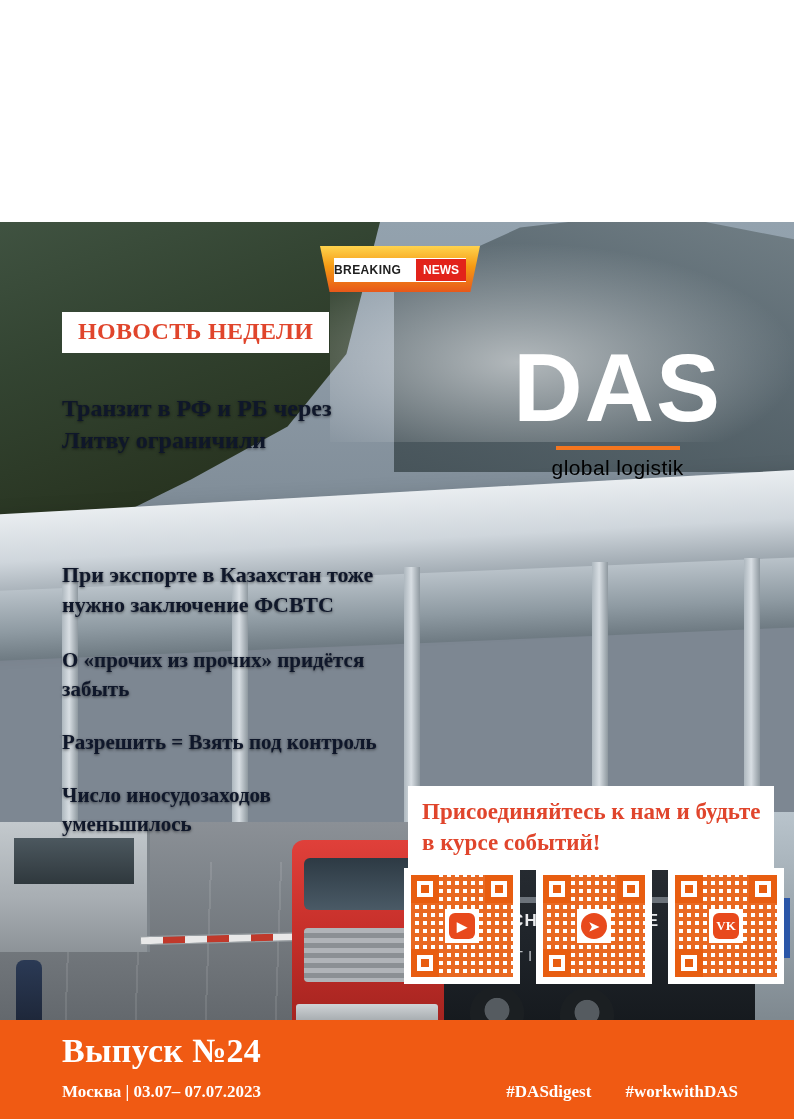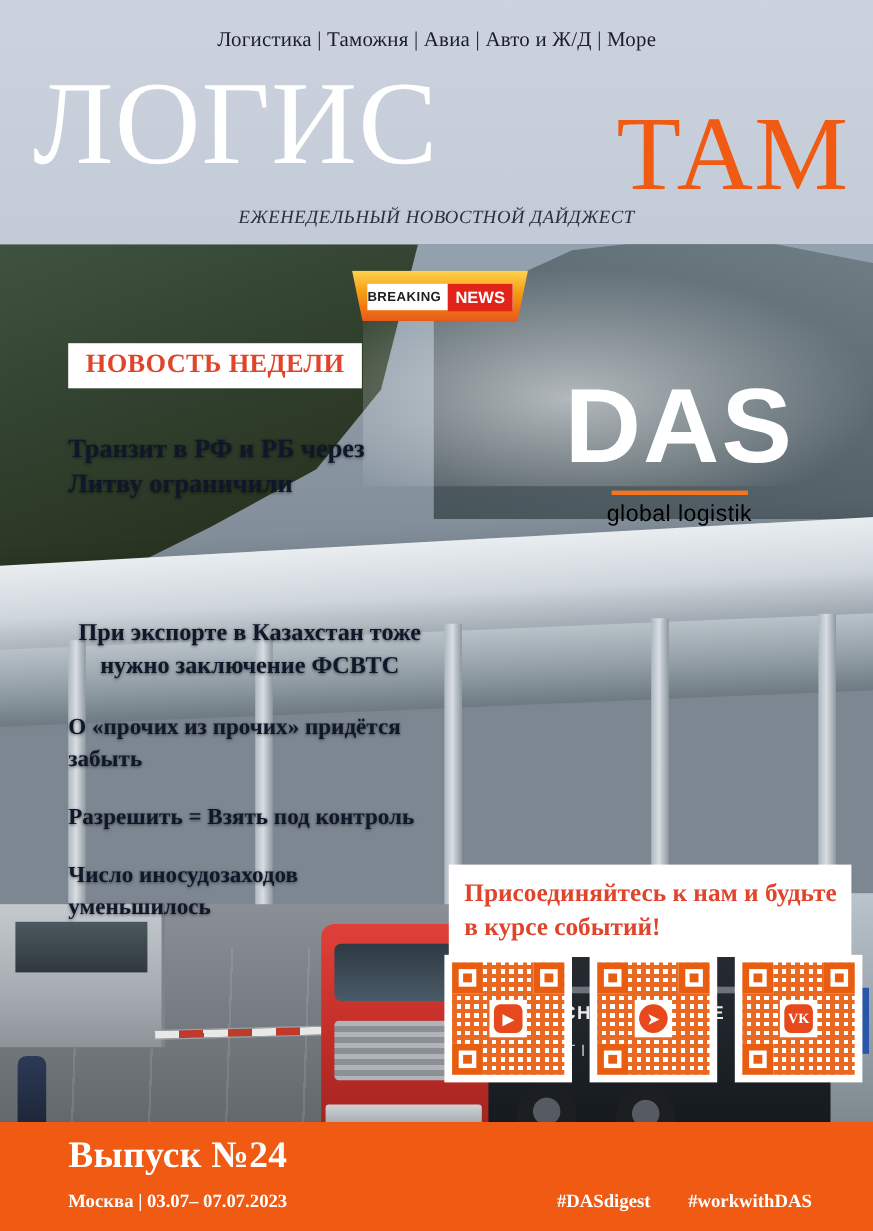--- a/index.html
+++ b/index.html
@@ -236,21 +236,21 @@
     font-weight: 700;
     font-size: 12px;
     color: #202020;
     letter-spacing: 0.4px;
   }
   .breaking-news {
     background: #e2231a;
     color: #fff;
     font-family: "Liberation Sans", sans-serif;
     font-weight: 700;
-    font-size: 15px;
+    font-size: 12px;
     padding: 4px 7px;
   }
 
   
   .das {
     position: absolute;
     right: 72px; top: 118px;
     text-align: center;
   }
   .das-word {
@@ -291,21 +291,21 @@
     top: 170px;
     width: 330px;
   }
   .hl {
     font-family: "Liberation Serif", serif;
     font-weight: 700;
     color: #0f172a;
     text-shadow: 0 1px 3px rgba(0,0,0,0.55);
   }
   .hl.main { font-size: 24px; line-height: 32px; margin-bottom: 104px; }
-  .hl.b2   { font-size: 22px; line-height: 30px; margin-bottom: 26px; text-align: center; }
+  .hl.b2   { font-size: 22px; line-height: 30px; margin-bottom: 26px; }
   .hl.b3   { font-size: 21px; line-height: 29px; margin-bottom: 24px; }
   .hl.b4   { font-size: 21px; line-height: 29px; margin-bottom: 24px; }
   .hl.b5   { font-size: 21px; line-height: 29px; }
 
   
   .cta {
     position: absolute;
     left: 408px; top: 564px;
     width: 366px;
     background: #ffffff;
@@ -408,28 +408,20 @@
     font-weight: 700;
     font-size: 17px;
   }
   .tags span { margin-left: 30px; }
 </style>
 </head>
 <body>
 
 <div class="page">
 
-  <div class="header">
-    <div class="header-nav">Логистика | Таможня |  Авиа  | Авто и Ж/Д | Море</div>
-    <div class="masthead">
-      <span class="masthead-logis">ЛОГИС</span>
-      <span class="masthead-tam">ТАМ</span>
-    </div>
-    <div class="header-sub">ЕЖЕНЕДЕЛЬНЫЙ НОВОСТНОЙ ДАЙДЖЕСТ</div>
-  </div>
 
   <div class="photo">
     <div class="bg-sky"></div>
     <div class="bg-mountain-l"></div>
     <div class="bg-mountain-r"></div>
     <div class="bg-fog"></div>
 
     <div class="canopy"></div>
     <div class="canopy2"></div>
     <div class="col c1"></div>

